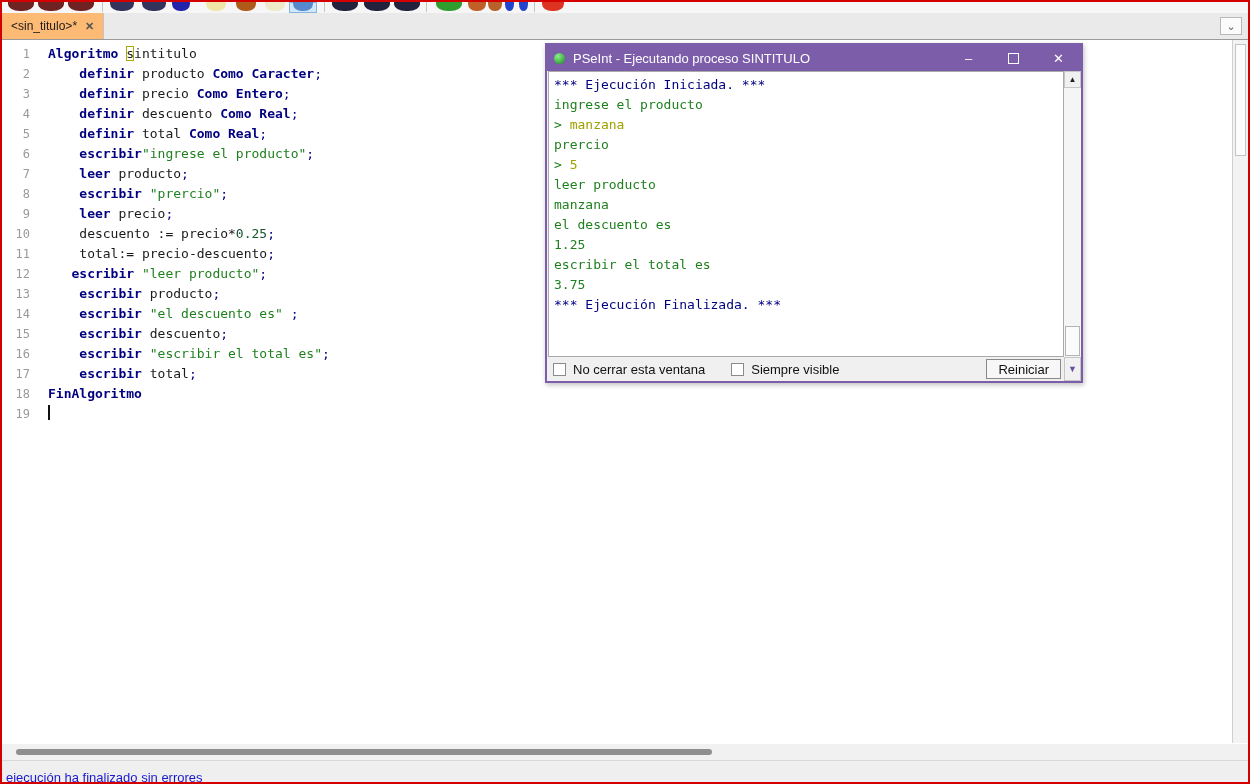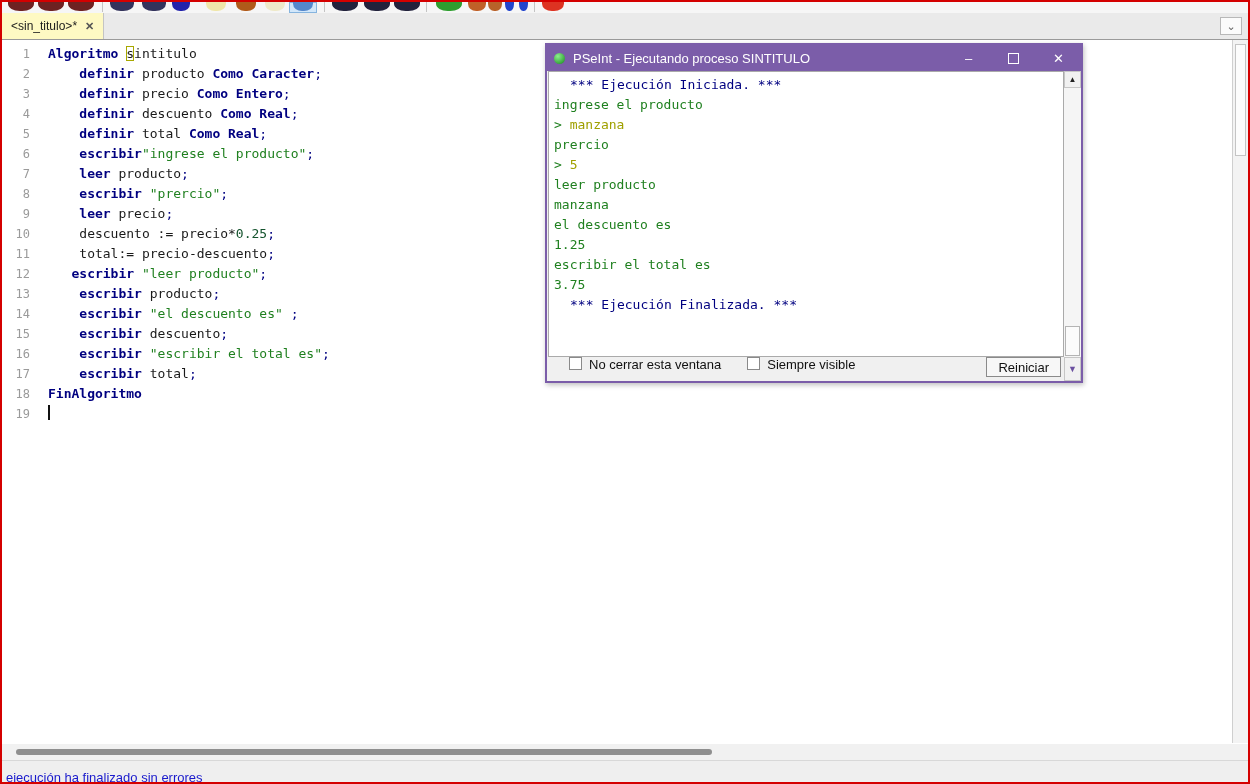--- a/index.html
+++ b/index.html
@@ -6,21 +6,21 @@
   #screen{position:relative;width:1250px;height:784px;box-sizing:border-box;border:2px solid #d40000;background:#ffffff;overflow:hidden;}
 
   
   .toolbar{position:absolute;top:0;left:0;right:0;height:11px;background:#f6f6f6;overflow:hidden;}
   .tb-icon{position:absolute;top:-7px;height:16px;border-radius:45%;}
   .tb-sel{position:absolute;top:0;height:11px;background:#d2e7fa;border:1px solid #86b4de;box-sizing:border-box;}
   .tb-div{position:absolute;top:0;width:1px;height:10px;background:#c4c4c4;}
 
   
   .tabbar{position:absolute;top:11px;left:0;right:0;height:27px;background:#eaeaea;border-bottom:1px solid #9a9a9a;box-sizing:border-box;}
-  .tab{position:absolute;left:0;top:0;height:26px;background:#fef9c3;border-right:1px solid #c4c4c4;display:flex;align-items:center;gap:8px;padding:0 9px;font-size:12px;color:#1c1c1c;}
+  .tab{position:absolute;left:0;top:0;height:26px;background:#fdba74;border-right:1px solid #c4c4c4;display:flex;align-items:center;gap:8px;padding:0 9px;font-size:12px;color:#1c1c1c;}
   .tab-close{color:#555;font-size:11px;font-weight:bold;line-height:1;}
   .tab-overflow{position:absolute;right:6px;top:4px;width:22px;height:18px;background:#fbfbfb;border:1px solid #b8b8b8;display:flex;align-items:center;justify-content:center;color:#666;font-size:11px;box-sizing:border-box;}
 
   
   .editor{position:absolute;top:38px;left:0;right:16px;bottom:38px;background:#fff;overflow:hidden;font-family:"DejaVu Sans Mono",monospace;font-size:13px;padding-top:4px;}
   .ed-line{display:flex;height:20px;line-height:20px;}
   .gutter{width:28px;text-align:right;color:#9a9a9a;font-size:12px;flex:none;}
   .code{white-space:pre;padding-left:18px;color:#1a1a1a;}
   .tk-kw{color:#000080;font-weight:bold;}
   .tk-str{color:#208020;}
@@ -39,28 +39,28 @@
   .statusbar{position:absolute;left:0;right:0;bottom:0;height:22px;background:#efefef;border-top:1px solid #d8d8d8;overflow:hidden;font-size:13px;color:#1a1acc;padding:9px 0 0 4px;box-sizing:border-box;}
 
   
   .runwin{position:absolute;left:543px;top:41px;width:538px;height:340px;border:2px solid #7b5da9;background:#f0f0f0;box-shadow:1px 2px 5px rgba(0,0,0,.25);box-sizing:border-box;}
   .titlebar{height:26px;background:#7b5da9;display:flex;align-items:center;padding-left:7px;gap:8px;color:#fff;font-size:13px;}
   .appicon{width:11px;height:11px;border-radius:50%;background:radial-gradient(circle at 35% 30%,#8cf08c,#16881d);flex:none;}
   .controls{margin-left:auto;display:flex;height:100%;}
   .ctrl{width:45px;display:flex;align-items:center;justify-content:center;color:#fff;font-size:13px;}
   .max-box{width:9px;height:9px;border:1px solid #fff;}
   .console{position:absolute;left:1px;top:26px;right:17px;bottom:24px;background:#fff;border:1px solid #aaaaaa;font-family:"DejaVu Sans Mono",monospace;font-size:13px;line-height:20px;padding:3px 5px;overflow:hidden;box-sizing:border-box;}
-  .c-sys{color:#000080;margin-left:16px;}
+  .c-sys{color:#000080;}
   .c-out{color:#208020;margin-top:35px;}
   .c-in{color:#a0a000;}
   .cscroll{position:absolute;top:26px;right:0;width:17px;bottom:24px;background:#f5f5f5;}
   .cs-up{position:absolute;top:0;left:0;right:0;height:17px;background:#f1f1f1;border:1px solid #c6c6c6;display:flex;align-items:center;justify-content:center;font-size:8px;color:#222;box-sizing:border-box;}
   .cs-thumb{position:absolute;left:1px;right:1px;bottom:1px;height:28px;background:#fbfbfb;border:1px solid #b4b4b4;}
   .cs-down{position:absolute;right:0;bottom:0;width:17px;height:24px;background:#f1f1f1;border:1px solid #c6c6c6;display:flex;align-items:center;justify-content:center;font-size:9px;color:#6a4fa0;box-sizing:border-box;}
-  .runfooter{position:absolute;left:0;right:17px;bottom:0;height:24px;background:#f0f0f0;display:flex;gap:7px;padding-left:6px;font-size:13px;color:#111;box-sizing:border-box;margin-left:16px;}
+  .runfooter{position:absolute;left:0;right:17px;bottom:0;height:24px;background:#f0f0f0;display:flex;align-items:center;gap:7px;padding-left:6px;font-size:13px;color:#111;box-sizing:border-box;}
   .cb{width:13px;height:13px;background:#fff;border:1px solid #8a8a8a;flex:none;box-sizing:border-box;}
   .restart{margin-left:auto;margin-right:3px;height:20px;padding:0 11px;background:#f7f7f7;border:1px solid #8a8a8a;font-size:13px;display:flex;align-items:center;box-sizing:border-box;}
   .gap{width:12px;flex:none;}
 </style>
 </head>
 <body>
 
 <div id="screen">
 
   <div class="toolbar">

